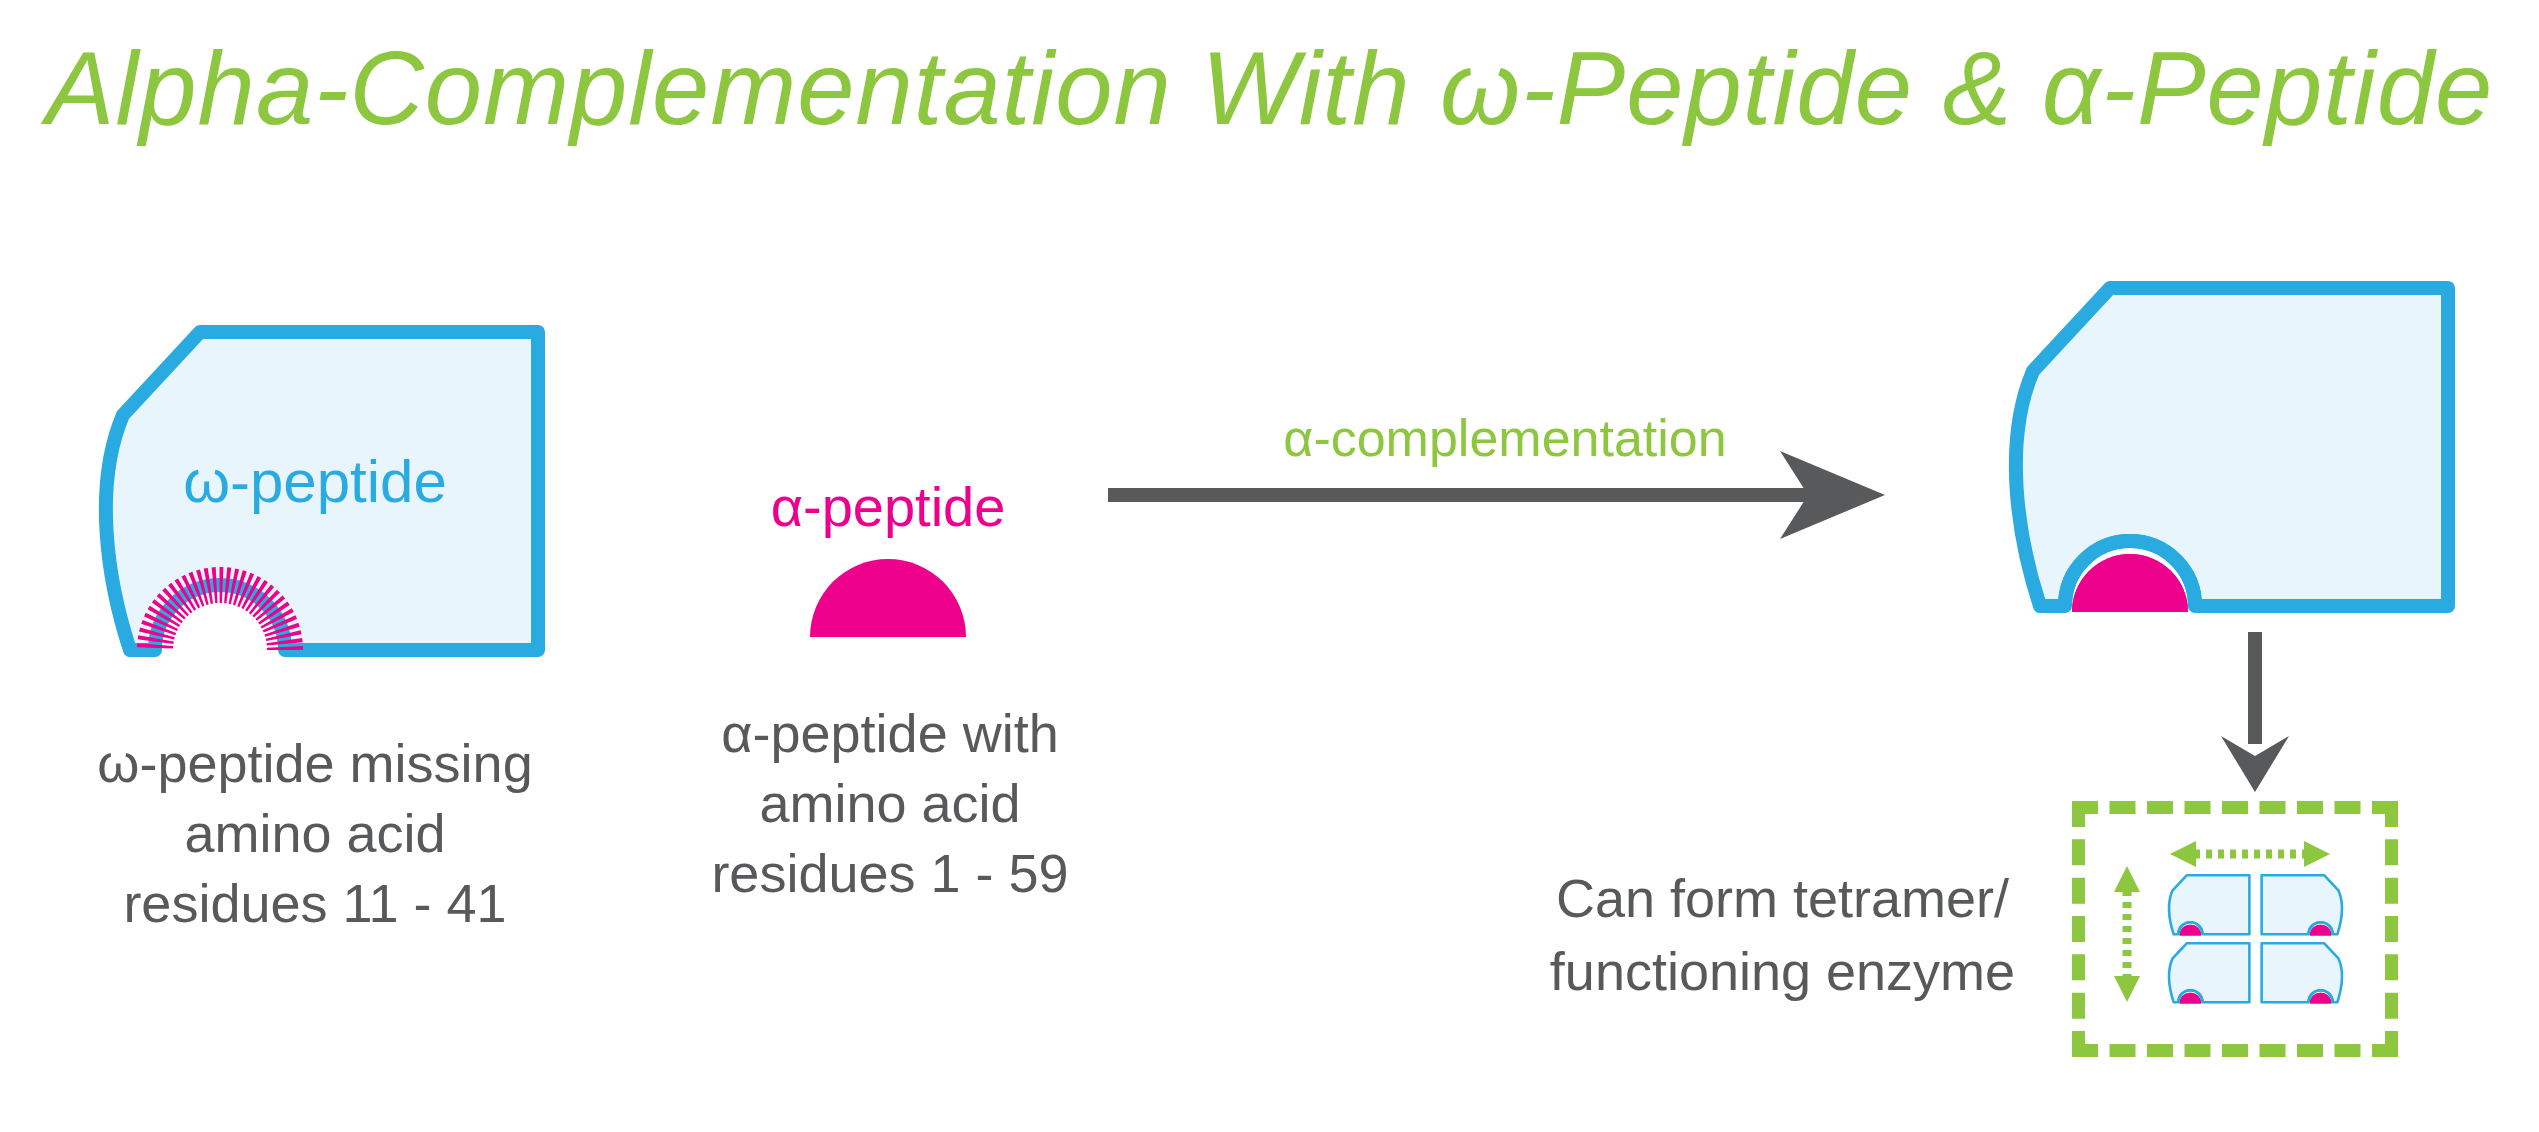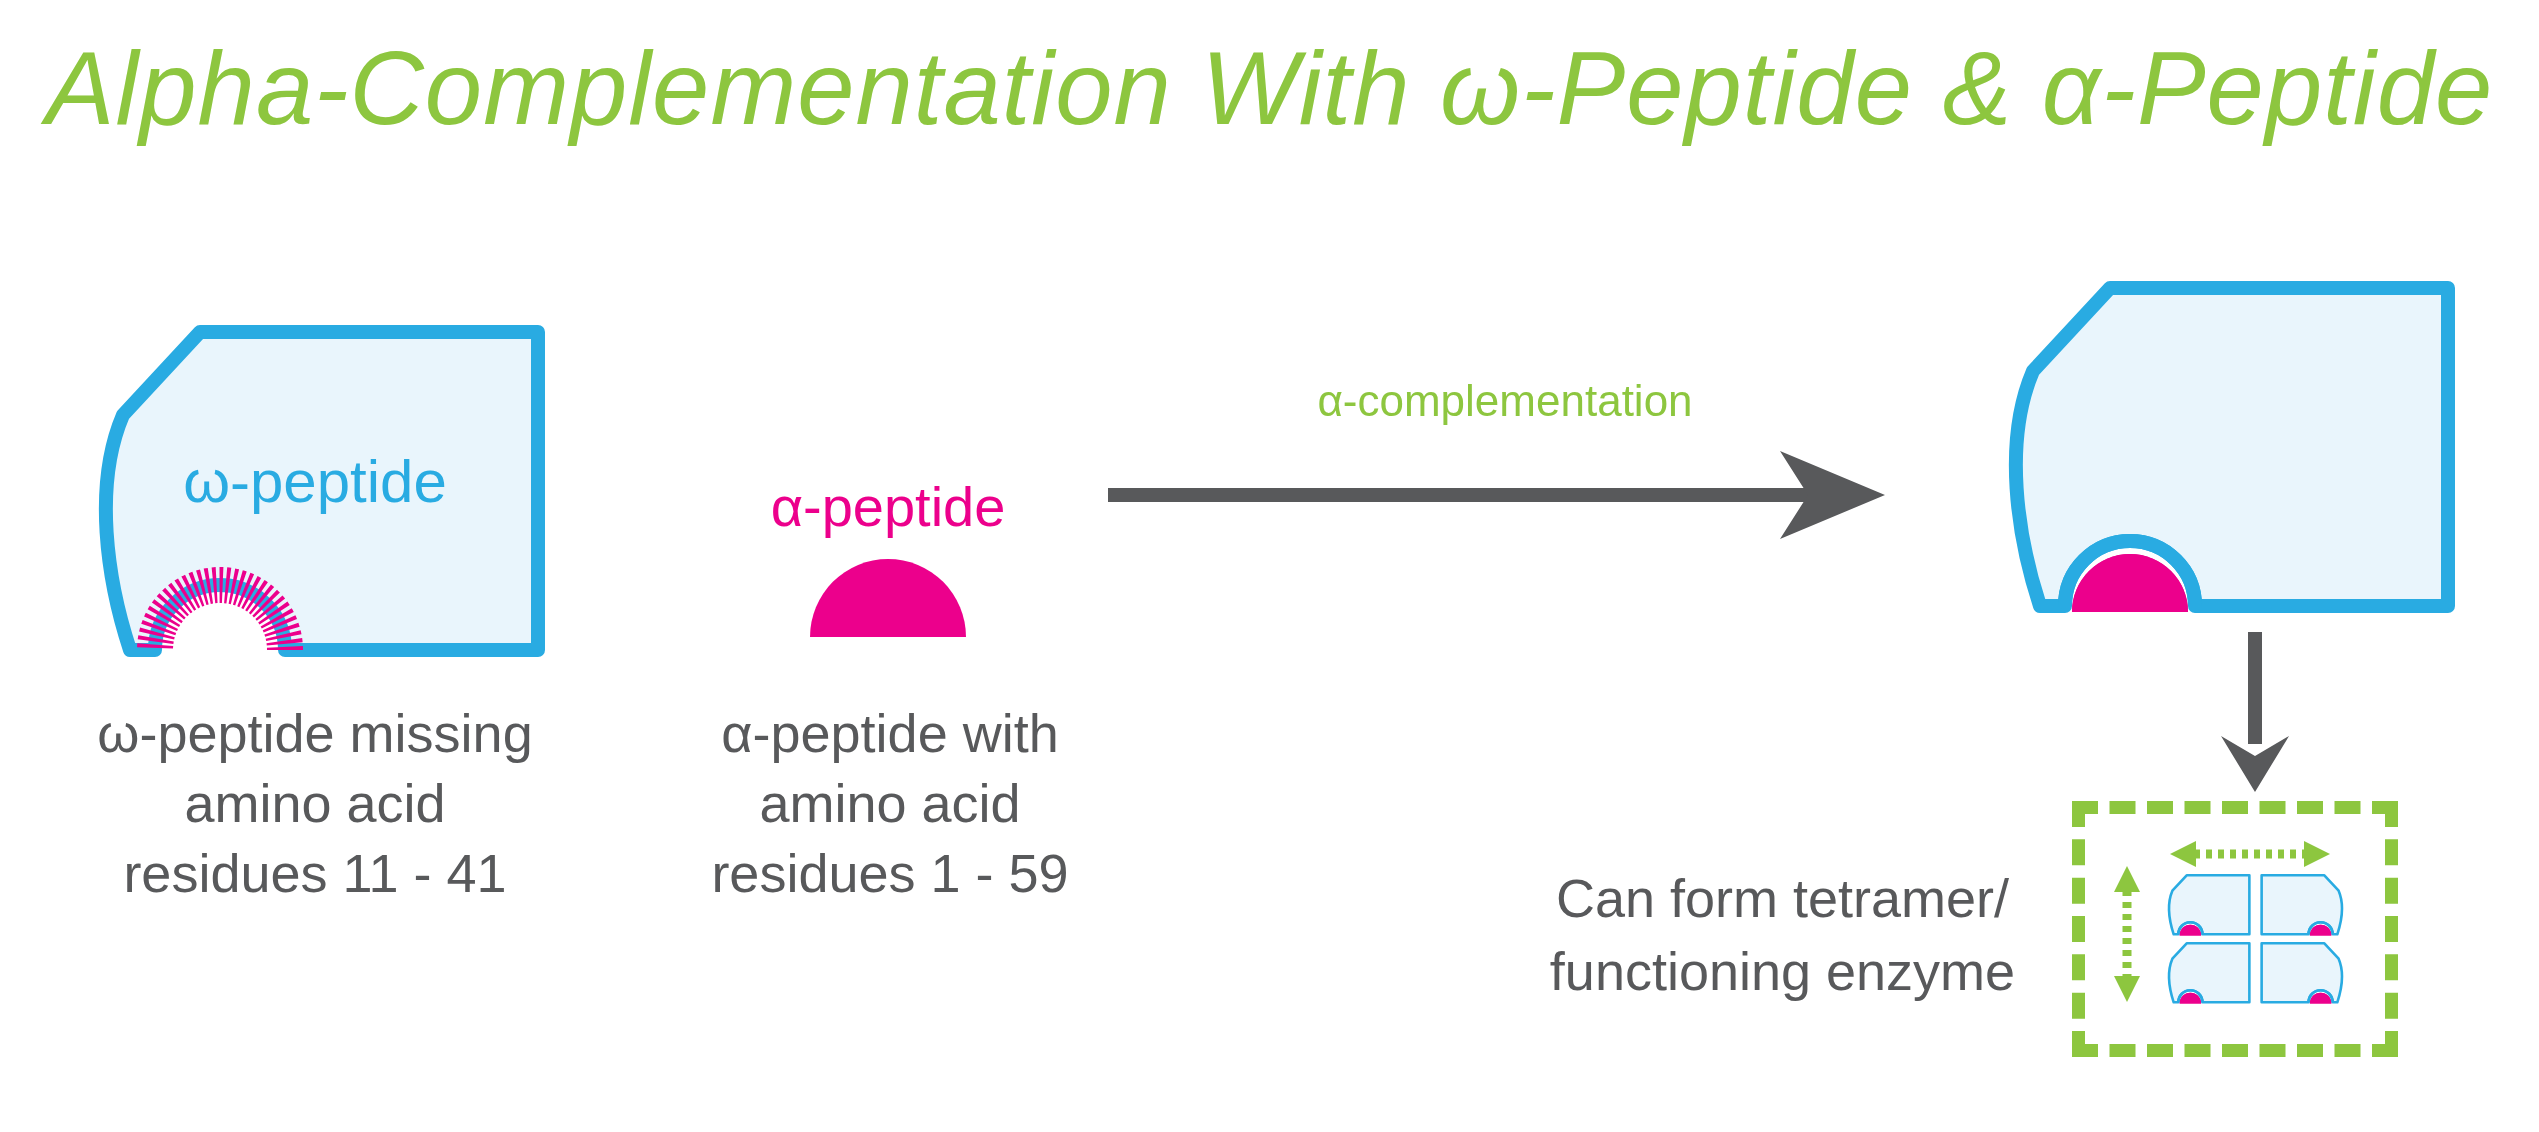--- a/index.html
+++ b/index.html
@@ -33,27 +33,27 @@
     text-align:center;
     font-size:56px;
     color:#EC008C;
   }
   .caption{
     font-size:54px;
     line-height:70px;
     color:#58595B;
     text-align:center;
   }
-  .cap-omega{left:50px; top:698px; width:530px;}
+  .cap-omega{left:50px; top:728px; width:530px;}
   .cap-alpha{left:640px; top:698px; width:500px;text-align:center;}
   .cap-tetramer{left:1505px; top:862px; width:555px; line-height:73px;}
   .arrow-label{
-    left:1155px; top:376px; width:700px;
+    left:1155px; top:408px; width:700px;
     text-align:center;
-    font-size:44px;
+    font-size:52px;
     color:#8DC63F;
   }
   .dashed-box{
     left:2072px; top:801px;
     width:300px; height:230px;
     border:13px dashed #8DC63F;
   }
   .mini{position:absolute;}
   .mini.mirrored{transform:scaleX(-1);}
   svg{display:block;overflow:visible;}

